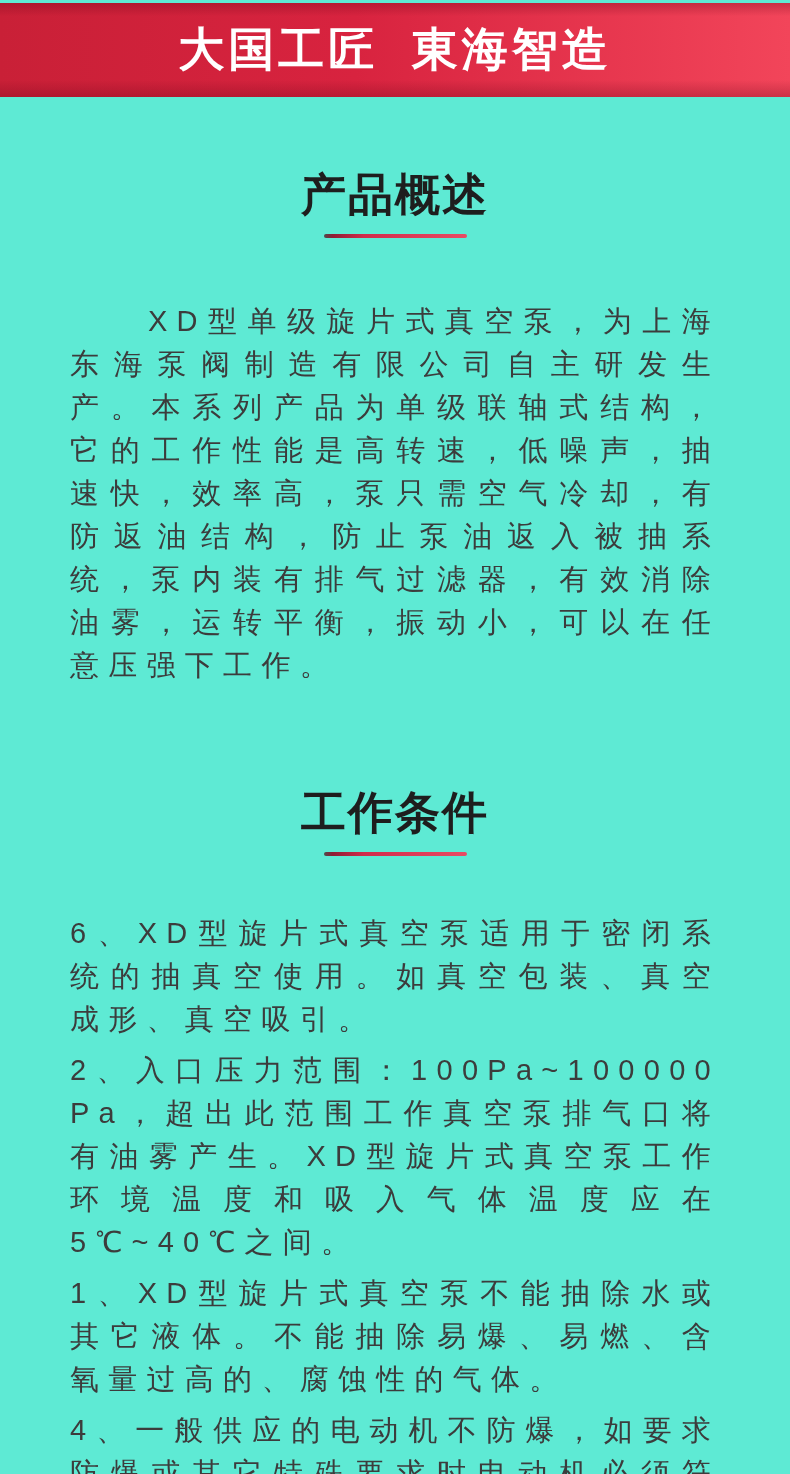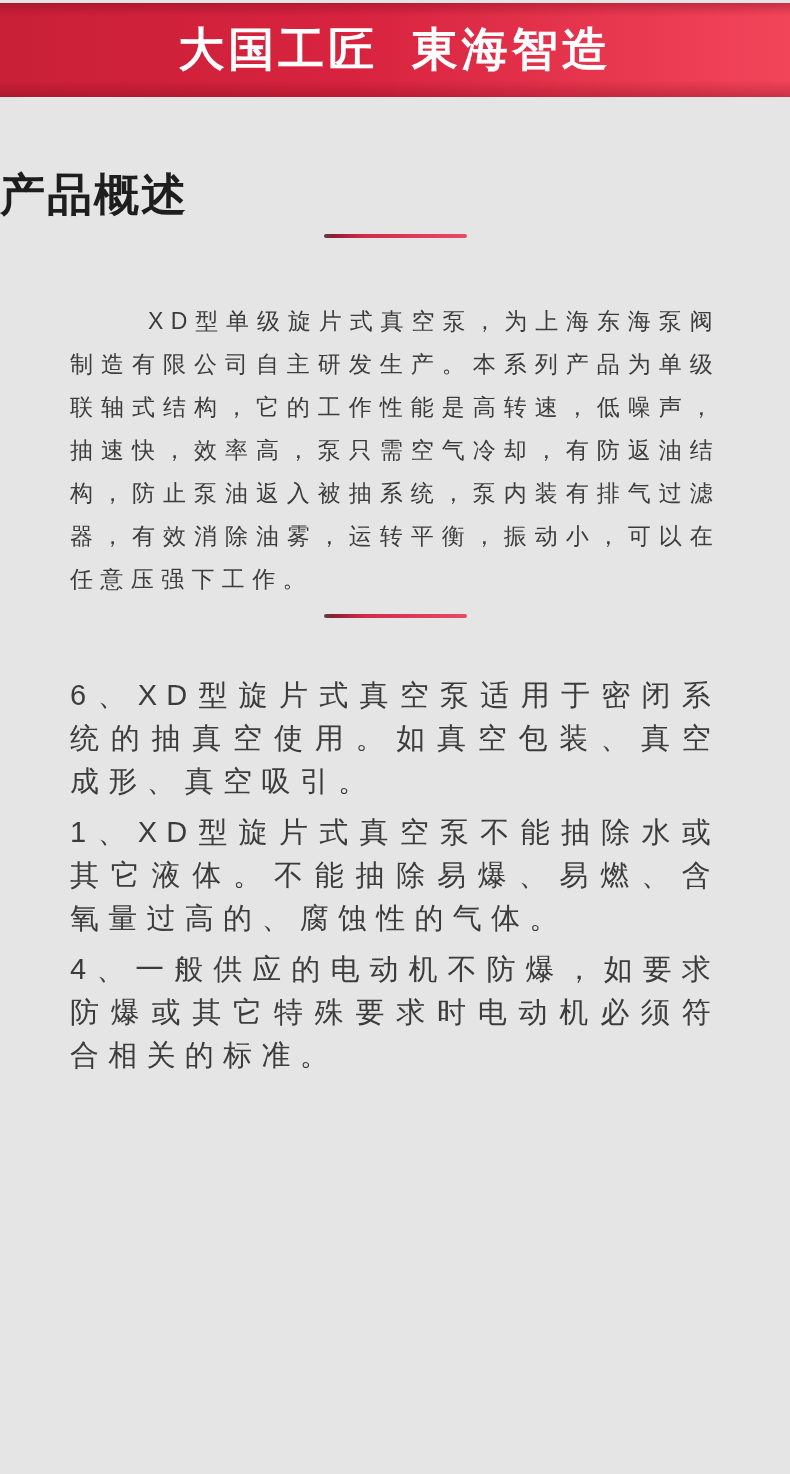--- a/index.html
+++ b/index.html
@@ -3,21 +3,21 @@
 <meta charset="utf-8">
 <style>
   * { margin: 0; padding: 0; box-sizing: border-box; }
   html, body { background: #ffffff; }
   body { font-family: "Liberation Sans", sans-serif; color: #3c3c3c; }
 
   .page {
     position: relative;
     width: 790px;
     height: 1474px;
-    background: #e5e5e5;
+    background: #5eead4;
     overflow: hidden;
   }
 
   
   .banner {
     margin-top: 3px;
     height: 94px;
     display: flex;
     align-items: center;
     justify-content: center;
@@ -28,42 +28,42 @@
   .banner-text {
     color: #ffffff;
     font-size: 46px;
     font-weight: bold;
     letter-spacing: 4px;
     white-space: pre;
   }
 
   
   .section-title {
-    text-align: left;
+    text-align: center;
     font-size: 45px;
     font-weight: bold;
     color: #1e1e1e;
     letter-spacing: 2px;
     line-height: 52px;
   }
   .section-title.first { margin-top: 72px; }
   .section-title.second { margin-top: 100px; }
 
   .title-underline {
     width: 143px;
     height: 4px;
     margin: 13px auto 0 auto;
     border-radius: 2px;
     background: linear-gradient(90deg, #4e4a4b 0%, #8e1d33 6%, #d12b4b 28%, #e94b63 100%);
   }
 
   
   .overview-paragraph {
     margin: 62px 70px 0 70px;
-    font-size: 23px;
+    font-size: 29px;
     line-height: 43px;
     letter-spacing: 0.32em;
     text-align: justify;
     color: #3c3c3c;
   }
   .overview-paragraph .para { text-indent: 78px; }
 
   .conditions-list {
     margin: 56px 70px 0 70px;
     font-size: 29px;
@@ -84,21 +84,23 @@
     <span class="banner-text">大国工匠  東海智造</span>
   </div>
 
   <div class="section-title first">产品概述</div>
   <div class="title-underline"></div>
 
   <div class="overview-paragraph">
     <p class="para">XD型单级旋片式真空泵，为上海东海泵阀制造有限公司自主研发生产。本系列产品为单级联轴式结构，它的工作性能是高转速，低噪声，抽速快，效率高，泵只需空气冷却，有防返油结构，防止泵油返入被抽系统，泵内装有排气过滤器，有效消除油雾，运转平衡，振动小，可以在任意压强下工作。</p>
   </div>
 
+  <div class="section-title second">工作条件</div>
   <div class="title-underline"></div>
 
   <div class="conditions-list">
     <p class="cond-item">6、XD型旋片式真空泵适用于密闭系统的抽真空使用。如真空包装、真空成形、真空吸引。</p>
+    <p class="cond-item">2、入口压力范围：100Pa~100000 Pa，超出此范围工作真空泵排气口将有油雾产生。XD型旋片式真空泵工作环境温度和吸入气体温度应在5℃~40℃之间。</p>
     <p class="cond-item">1、XD型旋片式真空泵不能抽除水或其它液体。不能抽除易爆、易燃、含氧量过高的、腐蚀性的气体。</p>
     <p class="cond-item">4、一般供应的电动机不防爆，如要求防爆或其它特殊要求时电动机必须符合相关的标准。</p>
   </div>
 
 </div>
 
 </body></html>

